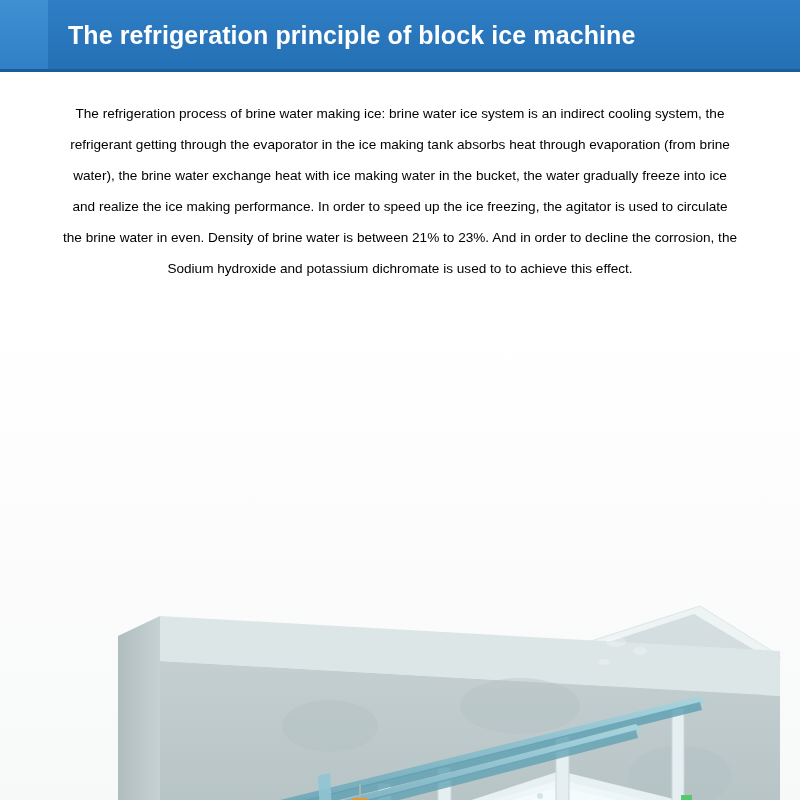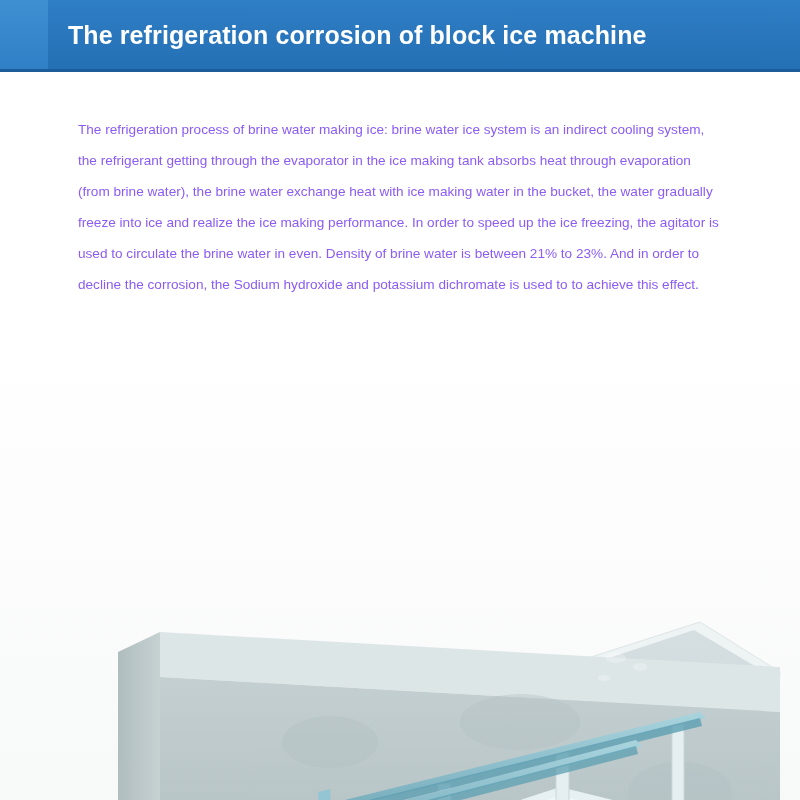--- a/index.html
+++ b/index.html
@@ -49,46 +49,46 @@
     letter-spacing: 0.1px;
     line-height: 1.1;
     padding-left: 20px;
   }
 
   
   .article {
     padding: 26px 62px 0 62px;
   }
   .article p {
-    margin: 16px;
-    color: #8b5cf6;
+    margin: 0;
+    color: #000000;
     font-size: 13.6px;
     line-height: 31px;
-    text-align: left;
+    text-align: center;
   }
 
   
   .figure {
     position: relative;
     margin-top: 22px;
     width: 800px;
     height: 500px;
     background: linear-gradient(to bottom, #ffffff 0%, #fdfdfd 35%, #f7f8f8 100%);
     overflow: hidden;
   }
   .fig-svg { display:block; width:800px; height:500px; }
 </style>
 </head>
 <body>
 
 <div class="page">
 
   <div class="header">
     <div class="header-stripe"></div>
-    <div class="header-title">The refrigeration corrosion of block ice machine</div>
+    <div class="header-title">The refrigeration principle of block ice machine</div>
   </div>
 
   <div class="article">
     <p>The refrigeration process of brine water making ice: brine water ice system is an indirect cooling system, the refrigerant getting through the evaporator in the ice making tank absorbs heat through evaporation (from brine water), the brine water exchange heat with ice making water in the bucket, the water gradually freeze into ice and realize the ice making performance. In order to speed up the ice freezing, the agitator is used to circulate the brine water in even. Density of brine water is between 21% to 23%. And in order to decline the corrosion, the Sodium hydroxide and potassium dichromate is used to to achieve this effect.</p>
   </div>
 
   <div class="figure">
     <svg class="fig-svg" viewBox="0 0 800 500">
       <defs>
         <linearGradient id="gFloor" x1="0" y1="0" x2="0" y2="1">

